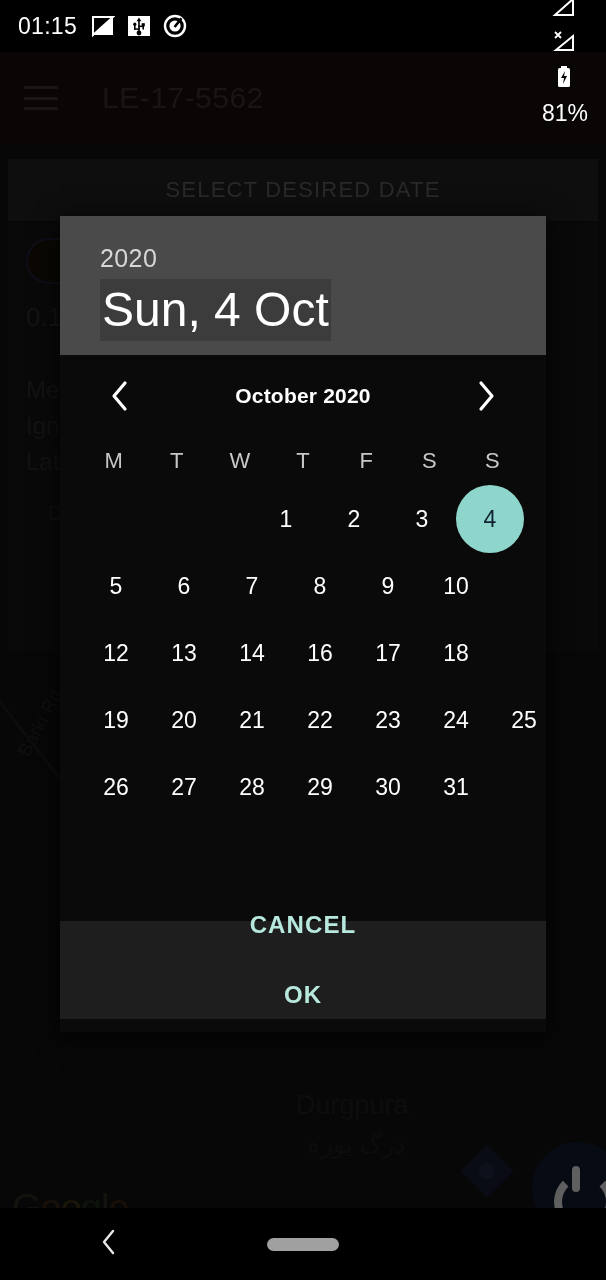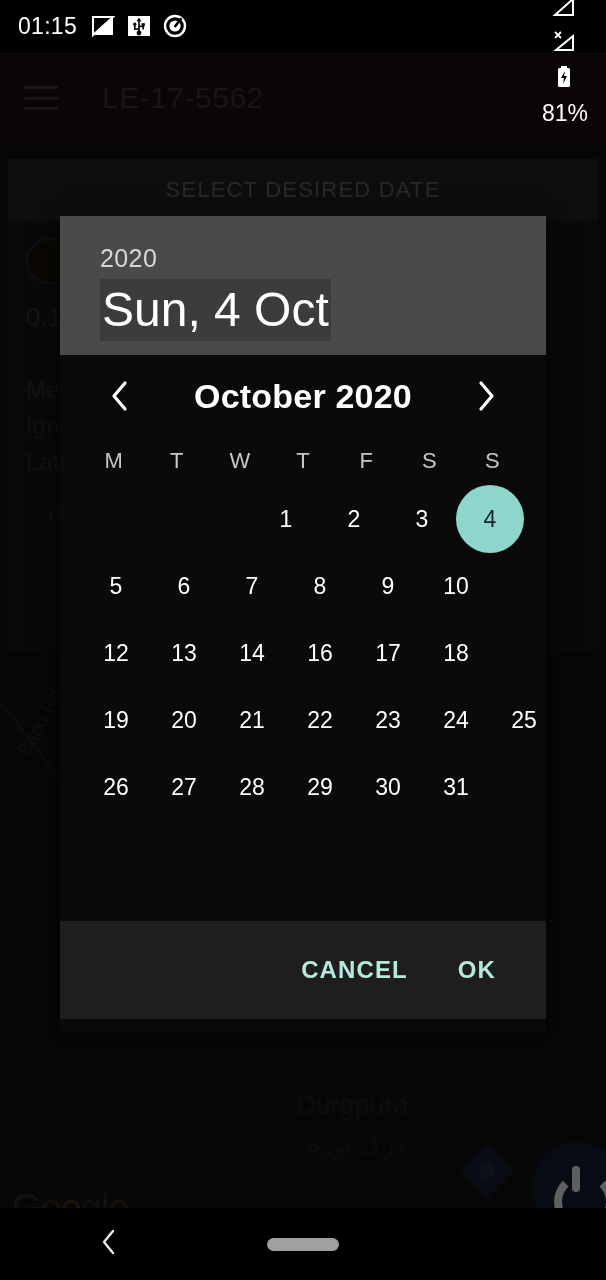--- a/index.html
+++ b/index.html
@@ -176,21 +176,21 @@
   }
   #dp-month-nav {
     height:82px; display:flex; align-items:center; justify-content:space-between;
     padding:0 18px;
   }
   .nav-chevron {
     width:40px; height:40px; display:flex; align-items:center; justify-content:center;
     cursor:pointer;
   }
   #dp-month-label {
-    color:#fff; font-size:34px; font-weight:700; letter-spacing:.2px;
+    color:#fff; font-size:21px; font-weight:700; letter-spacing:.2px;
   }
   #dp-weekdays, .dp-week {
     display:grid; grid-template-columns:repeat(7, 1fr);
   }
   #dp-weekdays { height:48px; }
   #dp-weekdays div {
     display:flex; align-items:center; justify-content:center;
     color:#c7c7c7; font-size:22px; font-weight:400;
   }
   .dp-week { height:67px; }
@@ -203,21 +203,21 @@
   .dp-cell .daynum {
     width:68px; height:68px; border-radius:50%;
     display:flex; align-items:center; justify-content:center;
   }
   .dp-cell.selected .daynum {
     background:#8ed6cb; color:#123; font-weight:400;
   }
   #dp-actions {
     height:98px; background:#1e1e1e;
     display:flex; align-items:center; justify-content:flex-end;
-    gap:22px; padding:0 36px;
+    gap:22px; padding:0 36px;flex-direction:column;
   }
   .dp-action-btn {
     color:#b7e8dd; font-size:24px; font-weight:700;
     letter-spacing:1.1px; background:none; border:none;
     padding:10px 14px; cursor:pointer;
     font-family:"Liberation Sans", sans-serif;
   }
 
   
   #nav-bar {

